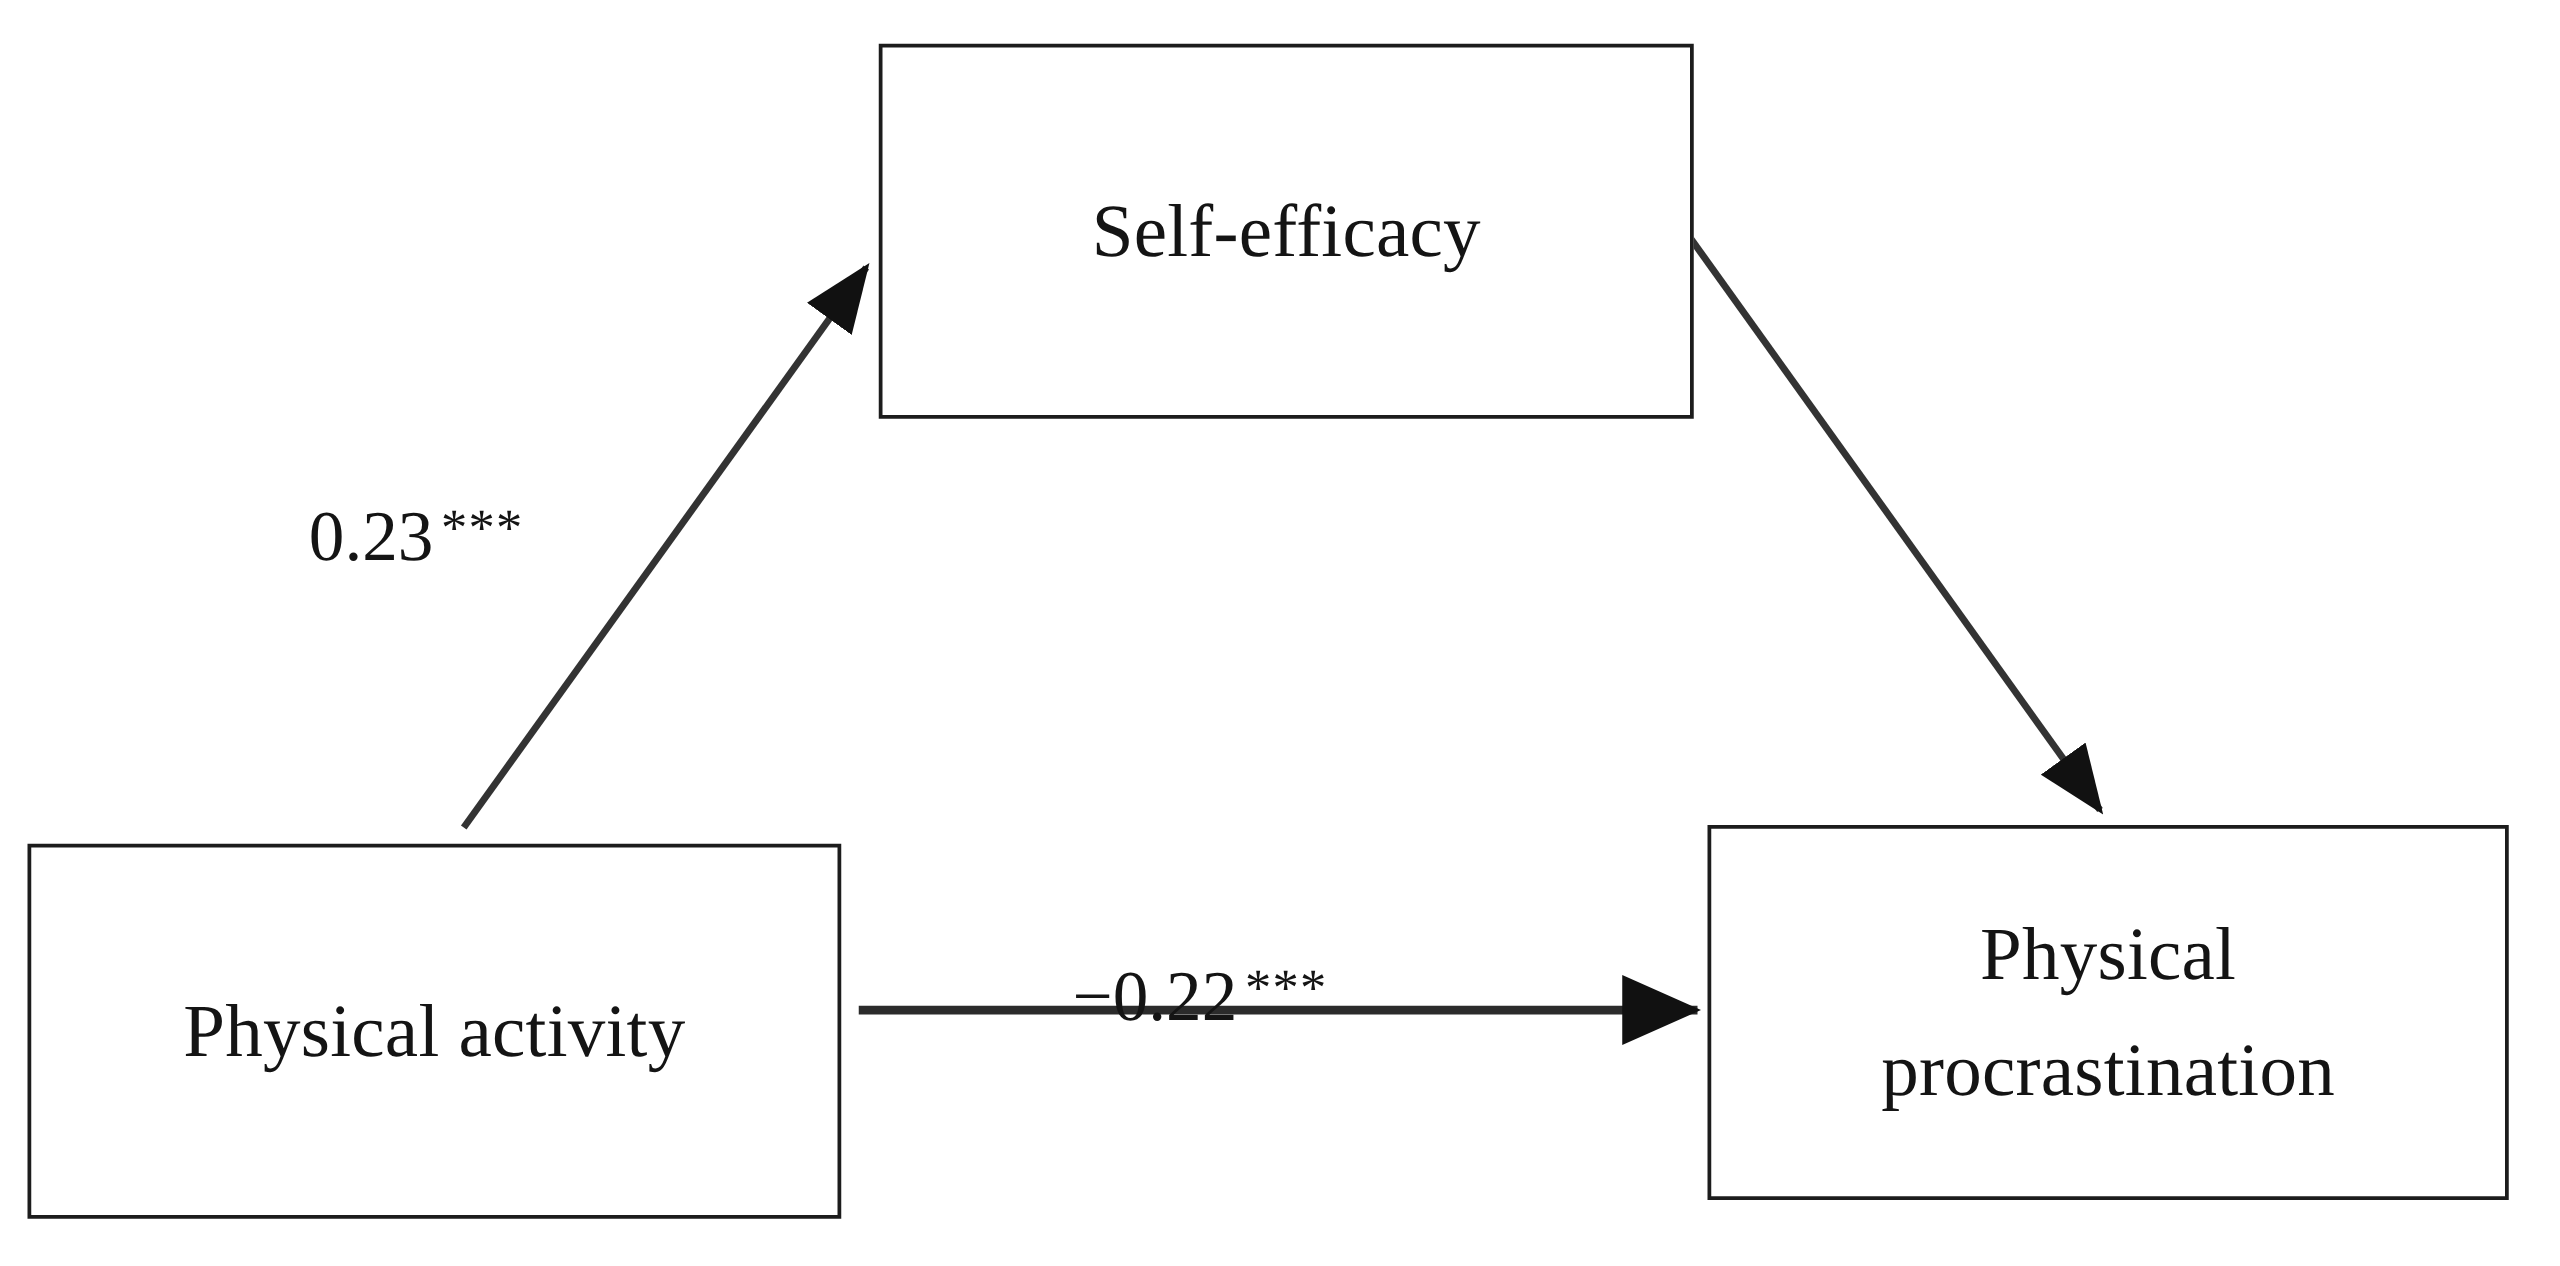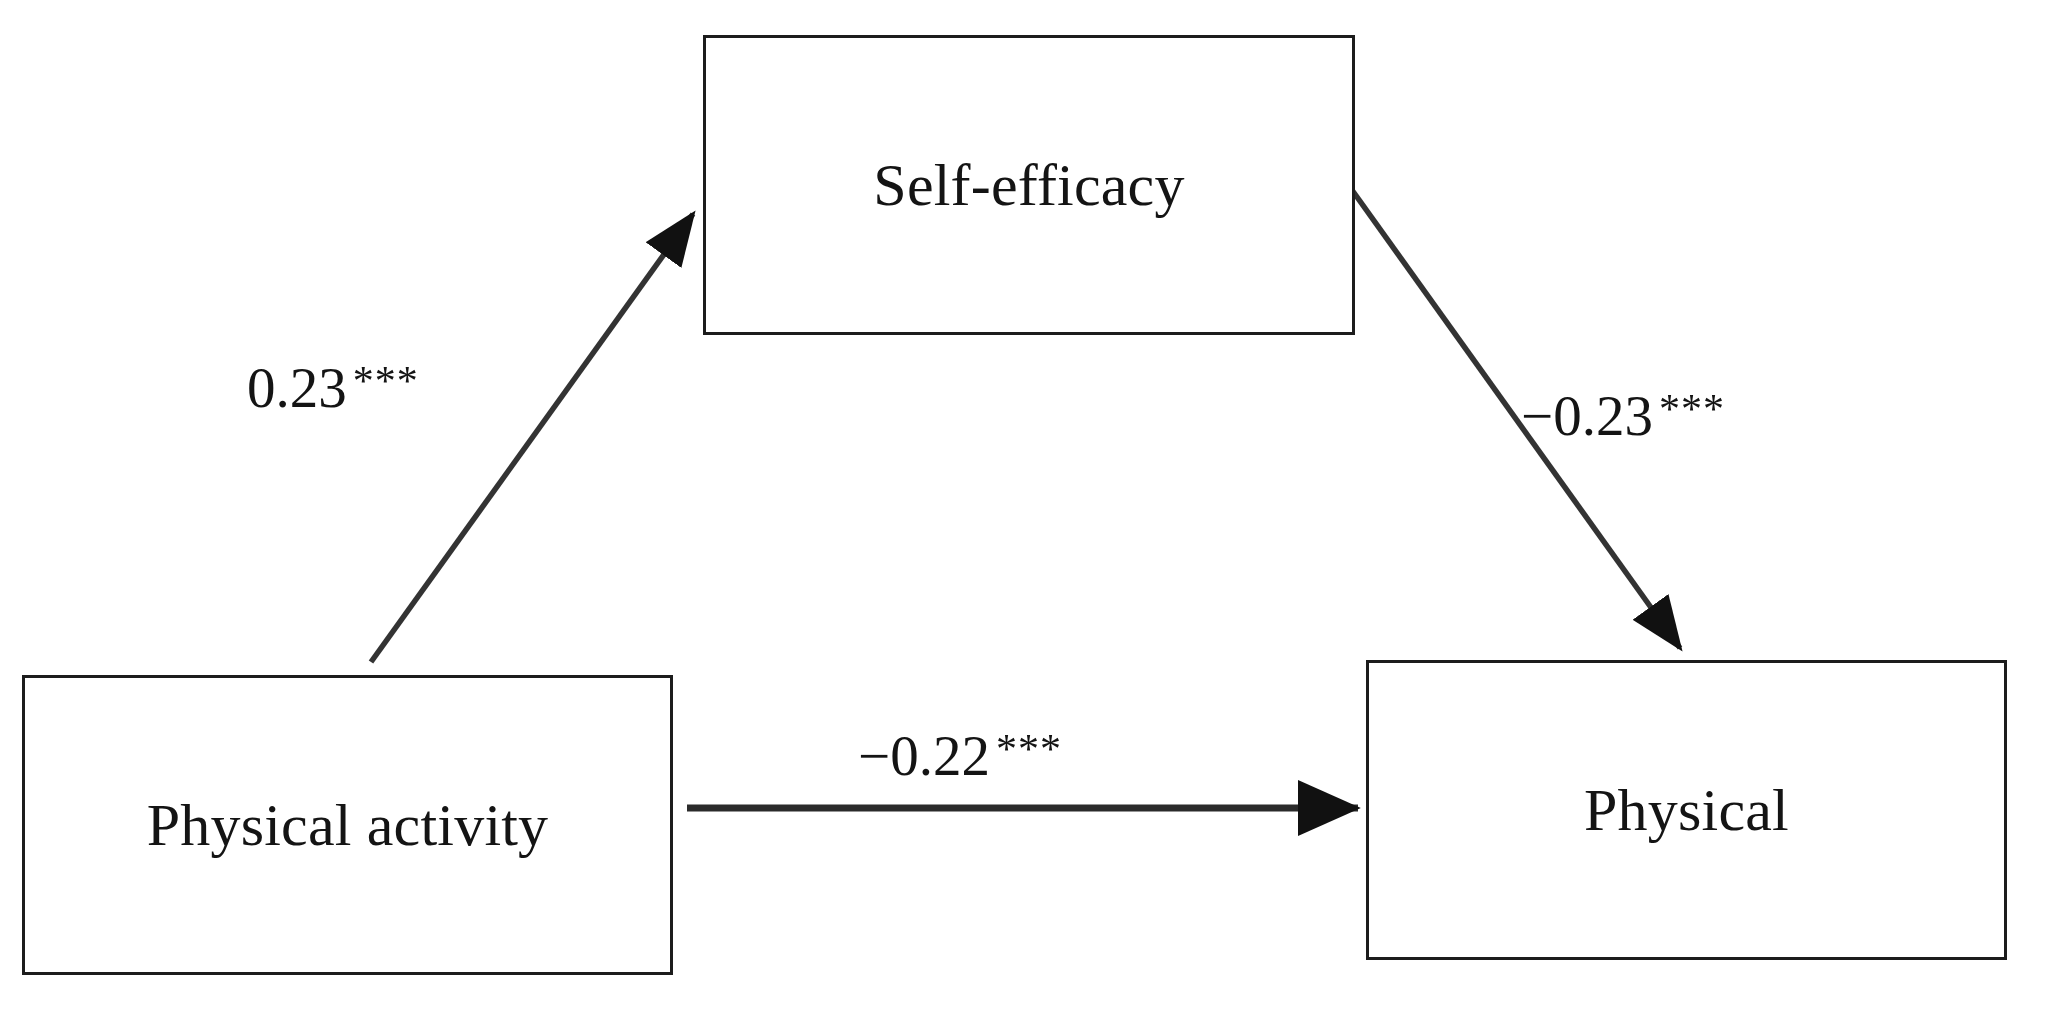--- a/index.html
+++ b/index.html
@@ -66,20 +66,21 @@
   .node-label.two-line {
     line-height: 1.55;
   }
   .path-label {
     position: absolute;
     color: #141414;
     font-family: "Liberation Serif", "DejaVu Serif", serif;
     font-size: 57px;
     white-space: nowrap;
     z-index: 4;
+    margin-top: 42px;
   }
   #label-a-path {
     left: 247px;
     top: 355px;
   }
   #label-b-path {
     left: 1521px;
     top: 383px;
   }
   #label-c-path {
@@ -122,28 +123,26 @@
     <span class="node-label">Self-efficacy</span>
   </div>
 
   <div class="node-box" id="node-physical-activity">
     <span class="node-label">Physical activity</span>
   </div>
 
   <div class="node-box" id="node-academic-procrastination">
     <span class="node-label two-line">
       <span>Physical</span><br>
+      <span>procrastination</span>
     </span>
   </div>
 
   <div class="path-label" id="label-a-path">
     <span>0.23</span><span class="stars">***</span>
   </div>
 
-  <div class="path-label" id="label-b-path">
-    <span>−0.23</span><span class="stars">***</span>
-  </div>
 
   <div class="path-label" id="label-c-path">
     <span>−0.22</span><span class="stars">***</span>
   </div>
 
 </div>
 
 </body></html>

